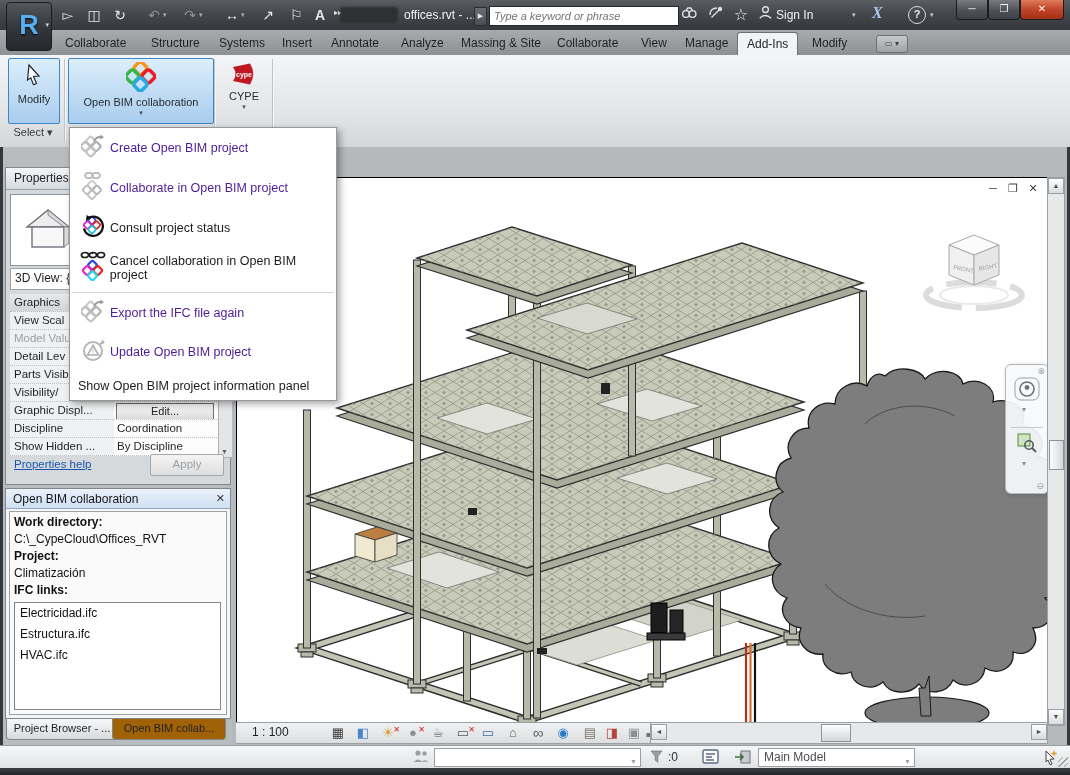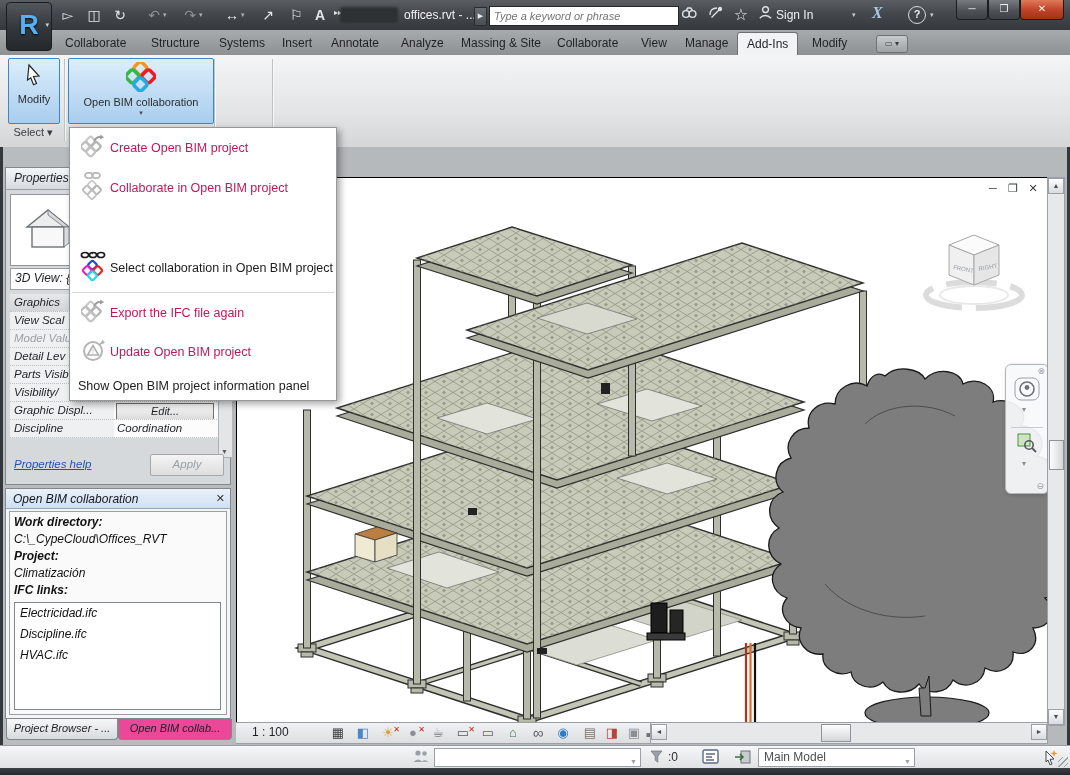--- a/index.html
+++ b/index.html
@@ -37,24 +37,24 @@
   .rbtn{position:absolute;top:3px;text-align:center;font-size:11px;color:#2a2d30;}
   .rbtn.sel{background:linear-gradient(#dceefb,#a9cdee);border:1px solid #3b87c8;border-radius:2px;}
   .rbtn .lbl{display:block;margin-top:2px;}
   .rbtn .caret{display:block;font-size:7px;color:#4a4e52;margin-top:1px;}
   .select-lbl{position:absolute;top:71px;width:56px;text-align:center;font-size:11px;color:#3a3d40;}
   
   .menu{left:69px;top:127px;width:266px;height:272px;background:#fff;border:1px solid #979797;box-shadow:3px 3px 7px rgba(0,0,0,.35);z-index:120;}
   .menu-item{position:absolute;left:0;width:266px;display:flex;align-items:center;}
   .mi-icon{width:30px;margin-left:8px;text-align:center;}
   .mi-label{font-size:12.5px;color:#1c1c1c;margin-left:2px;}
-  .dis .mi-label{color:#be185d;}
+  .dis .mi-label{color:#4c1d95;}
   .menu-sep{position:absolute;left:2px;width:262px;height:1px;background:#d7d7d7;}
   
-  .dock{left:0;top:147px;width:232px;height:598px;background:#b9bcbf;border-right:2px solid #a21caf;font-style:italic;}
+  .dock{left:0;top:147px;width:232px;height:598px;background:#b9bcbf;border-right:2px solid #a21caf;}
   .props{position:absolute;left:5px;top:20px;width:224px;height:316px;background:#d6d9db;border:1px solid #84878a;}
   .props-tab{position:absolute;left:0;top:0;width:92px;height:21px;background:linear-gradient(#f3f6f9,#d6dbe0);border-right:1px solid #9aa0a6;border-bottom:1px solid #9aa0a6;font-size:12px;color:#1e2124;line-height:21px;padding-left:8px;}
   .type-sel{position:absolute;left:4px;top:26px;width:214px;height:70px;background:#fff;border:1px solid #8d949b;}
   .view-combo{position:absolute;left:4px;top:100px;width:214px;height:20px;background:#fff;border:1px solid #9aa0a6;font-size:12px;color:#1e2124;line-height:19px;padding-left:4px;}
   .prow{position:absolute;left:4px;width:206px;height:18px;font-size:11.5px;}
   .prow .pl{position:absolute;left:0;top:0;width:100px;height:17px;background:#eef0f1;border-bottom:1px dotted #bcc0c3;border-right:1px dotted #bcc0c3;line-height:17px;padding-left:4px;color:#1e2124;overflow:hidden;white-space:nowrap;}
   .prow .pv{position:absolute;left:104px;top:0;width:102px;height:17px;background:#fcfcfc;border-bottom:1px dotted #bcc0c3;line-height:17px;padding-left:3px;color:#1e2124;overflow:hidden;white-space:nowrap;}
   .prow.sec .pl{width:202px;background:linear-gradient(#e6e8ea,#d2d5d8);font-weight:normal;border-right:none;}
   .prow.gray .pl{color:#9aa0a6;}
   .edit-btn{position:absolute;left:2px;top:1px;width:96px;height:15px;background:linear-gradient(#f8f8f8,#dcdcdc);border:1px solid #707070;font-size:11px;text-align:center;line-height:14px;color:#1e2124;}
@@ -204,20 +204,30 @@
           <rect x="13.6" y="7.2" width="8.6" height="8.6" rx="2.2" transform="rotate(45 17.9 11.5)" stroke="#ed1c24"></rect>
           <rect x="7.2" y="13.6" width="8.6" height="8.6" rx="2.2" transform="rotate(45 11.5 17.9)" stroke="#27aae1"></rect>
         </g>
           </svg>
       </span>
       <span class="lbl">Open BIM collaboration</span>
       <span class="caret">▾</span>
     </div>
     <div class="rib-sep" style="left:214px"></div>
 
+    <div class="rbtn" style="left:218px;width:52px;height:64px">
+      <span style="display:inline-block;margin-top:4px">
+        <svg width="28" height="24" viewBox="0 0 28 24">
+          <path d="M3,5 L20,1.5 Q26.5,12 20,22.5 L3,19 Q8,12 3,5 Z" fill="#c11721"></path>
+          <text x="6" y="14.5" font-size="7" fill="#ffffff" font-weight="bold">cype</text>
+        </svg>
+      </span>
+      <span class="lbl">CYPE</span>
+      <span class="caret">▾</span>
+    </div>
     <div class="rib-sep" style="left:272px"></div>
   </div>
 
   <div class="i dock">
 
     <div class="props">
       <div class="props-tab">Properties</div>
       <div class="type-sel">
         <span style="position:absolute;left:10px;top:8px">
           <svg width="54" height="52" viewBox="0 0 54 52">
@@ -256,48 +266,52 @@
       <div class="prow" style="top:234px">
           <span class="pl">Graphic Displ...</span>
           <span class="pv">
             <span class="edit-btn">Edit...</span>
           </span>
         </div>
       <div class="prow" style="top:252px">
           <span class="pl">Discipline</span>
           <span class="pv">Coordination</span>
         </div>
+      <div class="prow" style="top:270px">
+          <span class="pl">Show Hidden ...</span>
+          <span class="pv">By Discipline</span>
+        </div>
 
       <div class="pscroll" style="height:164px">
         <span style="position:absolute;left:2px;top:2px">▲</span>
         <span style="position:absolute;left:2px;bottom:2px">▼</span>
       </div>
       <span class="props-help">Properties help</span>
       <span class="apply-btn">Apply</span>
     </div>
 
     <div class="bimdock">
       <div class="bimdock-hdr">Open BIM collaboration</div>
       <span class="bimdock-x">✕</span>
       <div class="bim-body">
         <span class="bim-line bold" style="top:3px">Work directory:</span>
         <span class="bim-line" style="top:20px">C:\_CypeCloud\Offices_RVT</span>
         <span class="bim-line bold" style="top:37px">Project:</span>
         <span class="bim-line" style="top:54px">Climatización</span>
         <span class="bim-line bold" style="top:71px">IFC links:</span>
         <div class="ifc-list">
           <div class="ifc-item">Electricidad.ifc</div>
-          <div class="ifc-item">Discipline.ifc</div>
+          <div class="ifc-item">Estructura.ifc</div>
           <div class="ifc-item">HVAC.ifc</div>
         </div>
       </div>
     </div>
 
     <div class="dock-tab" style="left:6px;width:110px">Project Browser - ...</div>
-    <div class="dock-tab" style="left:118px;width:112px;background:#ec4899">Open BIM collab...</div>
+    <div class="dock-tab" style="left:112px;width:112px;background:#a16207">Open BIM collab...</div>
   </div>
 
   <div class="i mdi">
     <div class="canvas">
 
       
       <svg width="810" height="545" viewBox="0 0 810 545">
         <defs>
           <pattern id="wf" width="18" height="11" patternUnits="userSpaceOnUse">
             <path d="M0,5.5 L9,0 L18,5.5 L9,11 Z" fill="none" stroke="#80836f" stroke-width="0.8"></path>
@@ -538,38 +552,53 @@
           <g fill="none" stroke-width="2.2" transform="translate(2,9) scale(0.85)">
           <rect x="6.6" y="0.7" width="7.8" height="7.8" rx="2" transform="rotate(45 10.5 4.6)" stroke="#c9c9c9"></rect>
           <rect x="0.7" y="6.6" width="7.8" height="7.8" rx="2" transform="rotate(45 4.6 10.5)" stroke="#bdbdbd"></rect>
           <rect x="12.5" y="6.6" width="7.8" height="7.8" rx="2" transform="rotate(45 16.4 10.5)" stroke="#b2b2b2"></rect>
           <rect x="6.6" y="12.5" width="7.8" height="7.8" rx="2" transform="rotate(45 10.5 16.4)" stroke="#c2c2c2"></rect>
             </g>
         </svg>
       </span>
       <span class="mi-label">Collaborate in Open BIM project</span>
     </div>
+    <div class="menu-item" style="top:80px;height:40px">
+      <span class="mi-icon">
+        <svg width="25" height="25" viewBox="0 0 26 26">
+          <g fill="none" stroke-width="2.4" transform="translate(3,3) scale(0.8)">
+          <rect x="6.6" y="0.7" width="7.8" height="7.8" rx="2" transform="rotate(45 10.5 4.6)" stroke="#2749d8"></rect>
+          <rect x="0.7" y="6.6" width="7.8" height="7.8" rx="2" transform="rotate(45 4.6 10.5)" stroke="#d829c8"></rect>
+          <rect x="12.5" y="6.6" width="7.8" height="7.8" rx="2" transform="rotate(45 16.4 10.5)" stroke="#e82323"></rect>
+          <rect x="6.6" y="12.5" width="7.8" height="7.8" rx="2" transform="rotate(45 10.5 16.4)" stroke="#29c0e0"></rect>
+            </g>
+          <path d="M3,15 A10,10 0 1 0 7,4.5" fill="none" stroke="#111" stroke-width="2.3"></path>
+          <polygon points="6,1 10.5,4 5,7.5" fill="#111"></polygon>
+        </svg>
+      </span>
+      <span class="mi-label">Consult project status</span>
+    </div>
     <div class="menu-item" style="top:120px;height:40px">
       <span class="mi-icon">
         <svg width="26" height="30" viewBox="0 0 26 30">
           <g fill="none" stroke="#1c1c1c" stroke-width="1.7">
               <ellipse cx="5" cy="4" rx="3.6" ry="2.5"></ellipse>
               <ellipse cx="13" cy="4" rx="3.6" ry="2.5"></ellipse>
               <ellipse cx="21" cy="4" rx="3.6" ry="2.5"></ellipse>
               <path d="M11,1 l1.6,2 M13.5,1 l-1.2,2.2" stroke-width="1"></path>
             </g>
           <g fill="none" stroke-width="2.4" transform="translate(3,10) scale(0.9)">
           <rect x="6.6" y="0.7" width="7.8" height="7.8" rx="2" transform="rotate(45 10.5 4.6)" stroke="#2749d8"></rect>
           <rect x="0.7" y="6.6" width="7.8" height="7.8" rx="2" transform="rotate(45 4.6 10.5)" stroke="#e820c8"></rect>
           <rect x="12.5" y="6.6" width="7.8" height="7.8" rx="2" transform="rotate(45 16.4 10.5)" stroke="#e82323"></rect>
           <rect x="6.6" y="12.5" width="7.8" height="7.8" rx="2" transform="rotate(45 10.5 16.4)" stroke="#1fd8e8"></rect>
             </g>
         </svg>
       </span>
-      <span class="mi-label">Select collaboration in Open BIM project</span>
+      <span class="mi-label">Cancel collaboration in Open BIM project</span>
     </div>
     <div class="menu-sep" style="top:164px"></div>
     <div class="menu-item dis" style="top:165px;height:39px">
       <span class="mi-icon">
         <svg width="24" height="24" viewBox="0 0 26 26">
             <g fill="none" stroke-width="2.4" transform="translate(0,3)">
           <rect x="6.6" y="0.7" width="7.8" height="7.8" rx="2" transform="rotate(45 10.5 4.6)" stroke="#c9c9c9"></rect>
           <rect x="0.7" y="6.6" width="7.8" height="7.8" rx="2" transform="rotate(45 4.6 10.5)" stroke="#bdbdbd"></rect>
           <rect x="12.5" y="6.6" width="7.8" height="7.8" rx="2" transform="rotate(45 16.4 10.5)" stroke="#b2b2b2"></rect>
           <rect x="6.6" y="12.5" width="7.8" height="7.8" rx="2" transform="rotate(45 10.5 16.4)" stroke="#c2c2c2"></rect>

